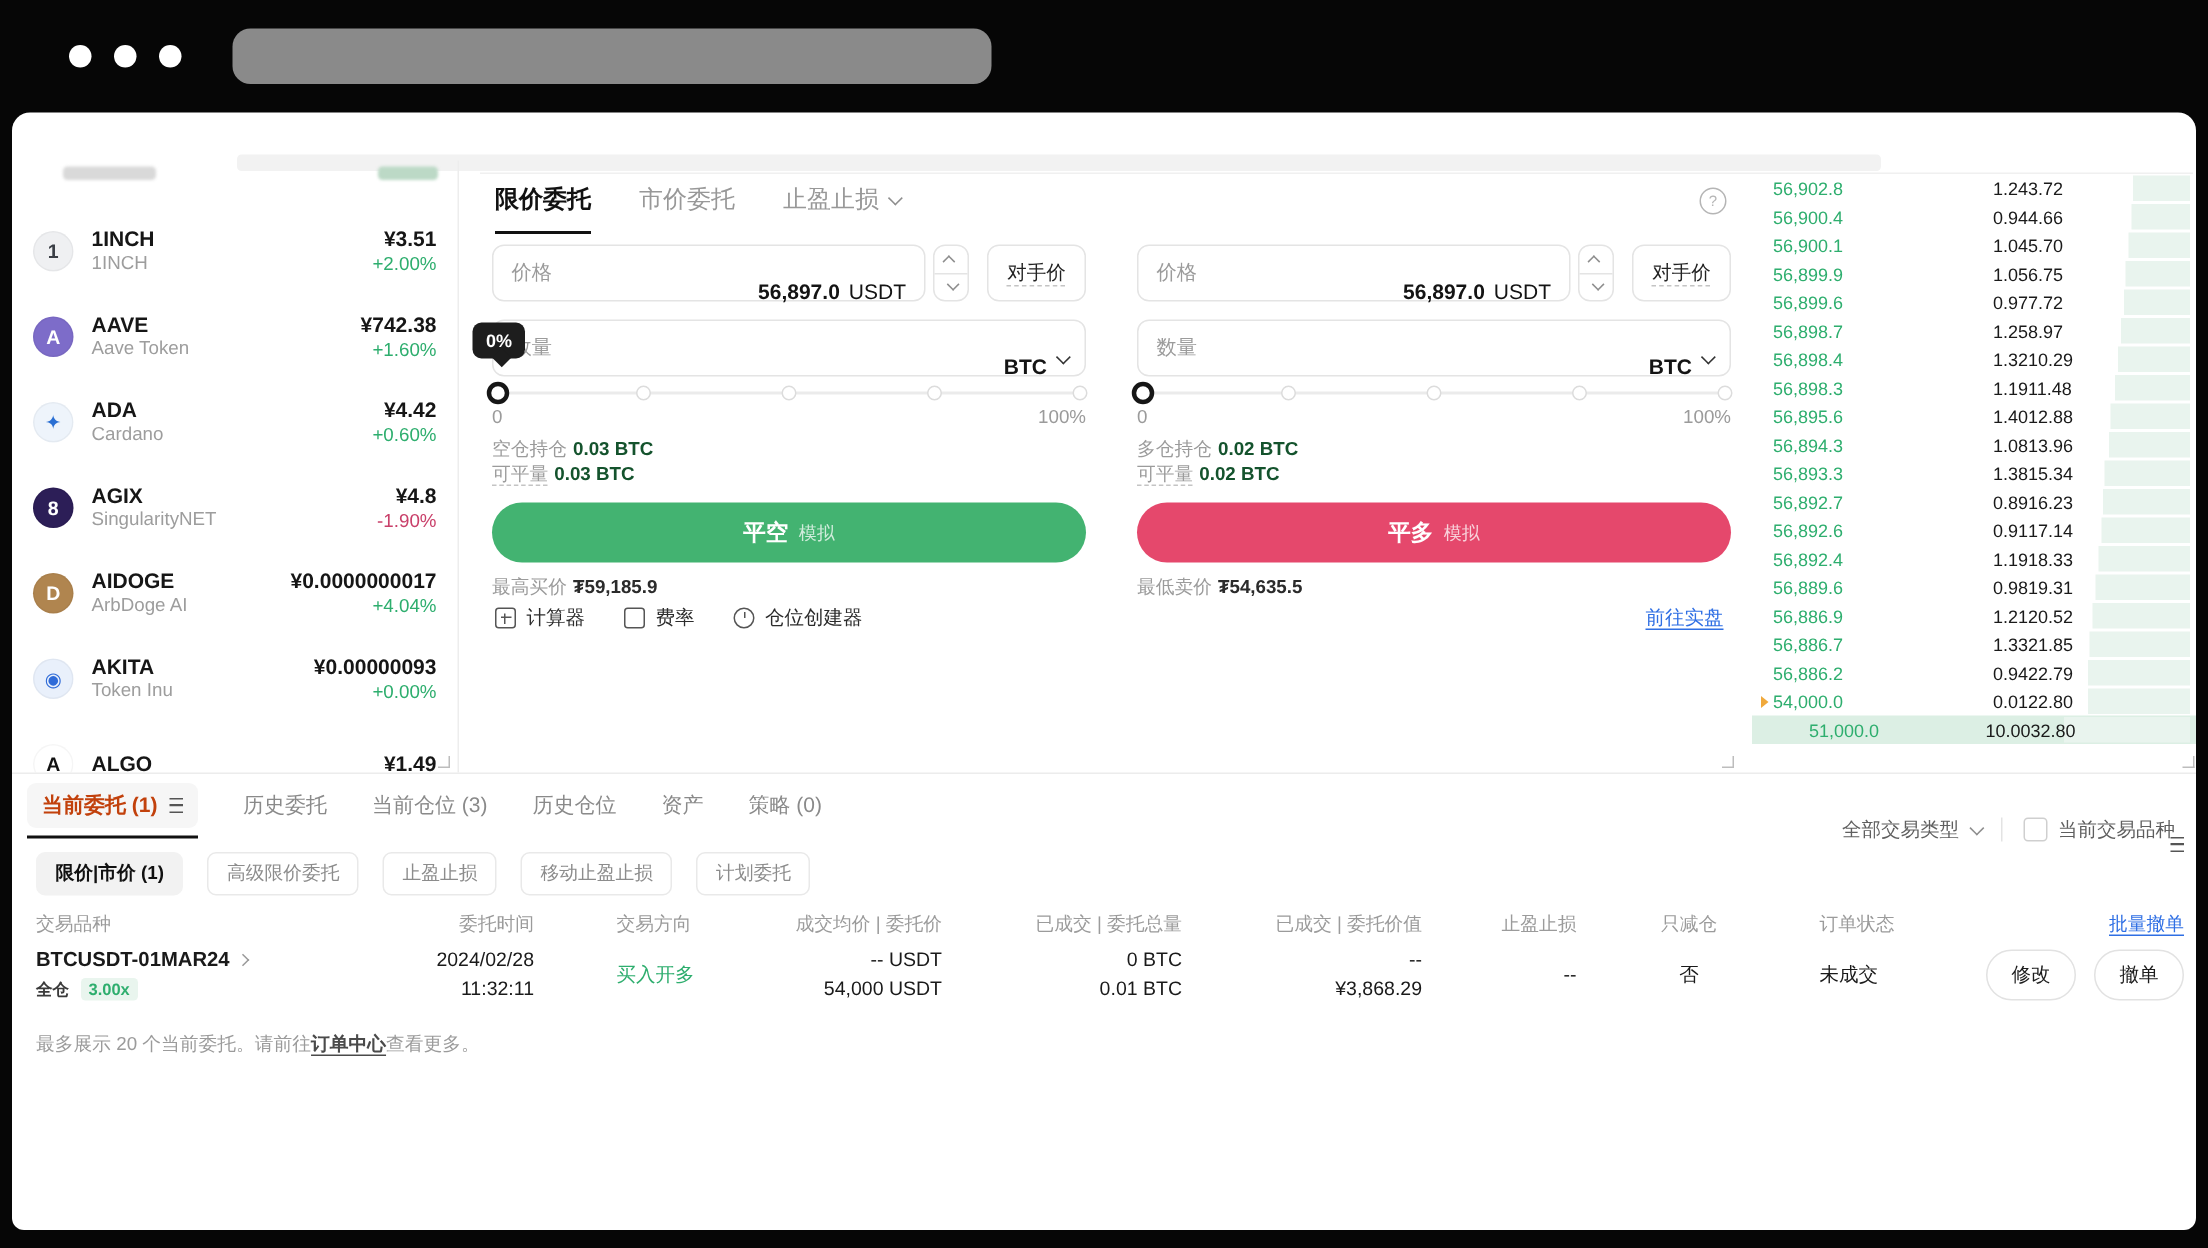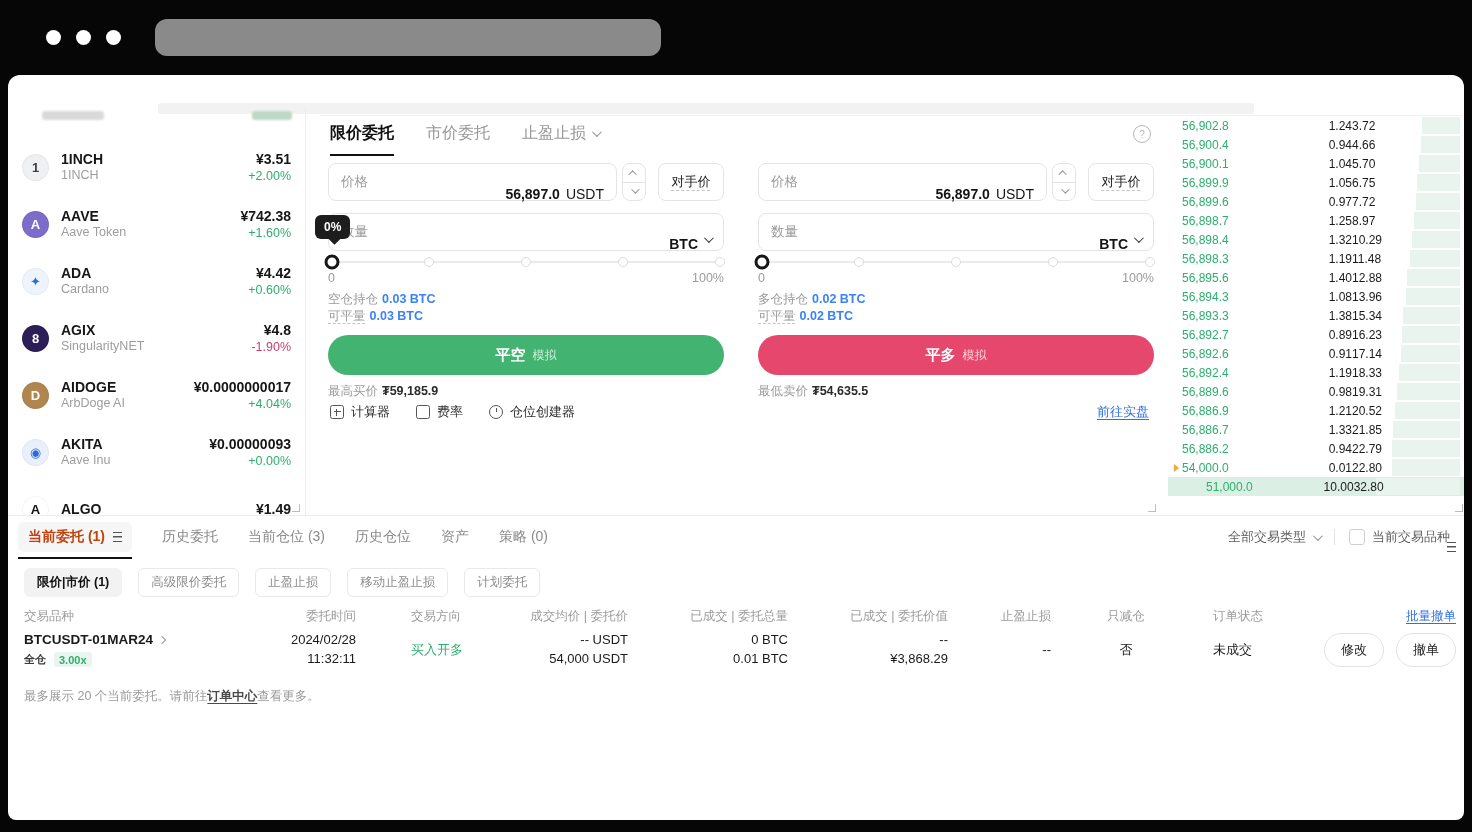--- a/index.html
+++ b/index.html
@@ -58,21 +58,21 @@
   .tooltip{position:absolute;left:-13px;top:52px;background:var(--tip);color:#fff;font-size:12px;font-weight:700;
     padding:5px 9px;border-radius:6px;z-index:6;}
   .tooltip::after{content:'';position:absolute;left:15px;bottom:-4px;width:9px;height:9px;background:var(--tip);transform:rotate(45deg);}
   .slider{position:absolute;left:4px;right:4px;top:94px;height:10px;}
   .slider .track{position:absolute;left:0;right:0;top:50%;height:2px;background:#ebebeb;transform:translateY(-50%);}
   .slider .dot{position:absolute;top:50%;width:8px;height:8px;background:#fff;border:1.4px solid #dcdcdc;border-radius:50%;transform:translate(-50%,-50%);}
   .slider .handle{position:absolute;top:50%;width:9px;height:9px;background:#fff;border:3.2px solid #161616;border-radius:50%;transform:translate(-50%,-50%);cursor:grab;z-index:3;}
   .range-labels{position:absolute;left:0;right:0;top:108px;display:flex;justify-content:space-between;font-size:12.5px;color:#9b9b9b;}
   .pos-line{position:absolute;left:0;top:128px;font-size:12.5px;color:#9b9b9b;}
   .pos-line.second{top:145px;}
-  .pos-line b{color:#3b82f6;font-weight:700;margin-left:4px;}
+  .pos-line b{color:#14532d;font-weight:700;margin-left:4px;}
   .dashu{text-decoration:underline dashed #c4c4c4 1px;text-underline-offset:3px;}
   .submit{position:absolute;left:0;right:0;top:172px;height:40px;border:none;border-radius:21px;cursor:pointer;
     color:#fff;font-size:15px;font-weight:700;font-family:inherit;display:flex;align-items:center;justify-content:center;gap:7px;}
   .submit.green{background:var(--green-btn);} .submit.red{background:var(--red-btn);}
   .submit .sim{font-size:12px;font-weight:400;opacity:.75;}
   .best{position:absolute;left:0;top:220px;font-size:12.5px;color:#9b9b9b;}
   .best b{color:#2b2b2b;font-weight:600;margin-left:4px;}
   .tools{position:absolute;left:10px;top:288px;display:flex;gap:26px;align-items:center;}
   .tool{display:flex;align-items:center;gap:7px;font-size:13px;color:#2c2c2c;cursor:pointer;}
   .t-ic{width:12px;height:12px;border:1.2px solid #555;display:inline-flex;align-items:center;justify-content:center;}
@@ -93,21 +93,21 @@
   .ob-cum b{position:relative;z-index:1;font-weight:400;color:#1a1a1a;}
   .corner{position:absolute;width:7px;height:7px;border-right:1.5px solid #bdbdbd;border-bottom:1.5px solid #bdbdbd;}
   
   .bottom{position:absolute;left:0;right:0;top:440px;bottom:0;border-top:1px solid #ececec;}
   .btabs{position:absolute;left:10px;top:6px;display:flex;align-items:center;gap:30px;}
   .btab{font-size:14px;color:#8a8a8a;cursor:pointer;position:relative;padding:6px 0;display:flex;align-items:center;gap:8px;}
   .btab.act{color:#c2410c;font-weight:700;background:#f6f6f6;border-radius:6px;padding:6px 10px;}
   .btab.act::after{content:'';position:absolute;left:0;right:0;bottom:-7px;height:2.5px;background:#111;}
   .bars{display:inline-block;width:9px;height:8px;border-top:1.5px solid #555;border-bottom:1.5px solid #555;
     background:linear-gradient(#555,#555) 50% 50%/9px 1.5px no-repeat;}
-  .bctrl{position:absolute;right:14px;top:12px;display:flex;align-items:center;gap:14px;font-size:13px;color:#5f5f5f;}
+  .bctrl{position:absolute;right:14px;top:28px;display:flex;align-items:center;gap:14px;font-size:13px;color:#5f5f5f;}
   .bctrl .sep{width:1px;height:16px;background:#e3e3e3;}
   .cbx{width:14px;height:14px;border:1.4px solid #cfcfcf;border-radius:3px;background:#fff;display:inline-block;cursor:pointer;}
   .cklabel{display:flex;align-items:center;gap:7px;cursor:pointer;}
   .cut-ic{position:absolute;right:-6px;top:14px;}
   .subtabs{position:absolute;left:16px;top:52px;display:flex;gap:16px;}
   .stab{font-size:12.5px;color:#8c8c8c;border:1px solid #e9e9e9;border-radius:6px;padding:5px 12px;cursor:pointer;background:#fff;}
   .stab.act{background:#f2f2f2;border-color:#f2f2f2;color:#111;font-weight:700;}
   .tgrid{display:grid;grid-template-columns:240px 92px 138px 134px 160px 160px 103px 150px 120px 1fr;align-items:center;}
   .thead{position:absolute;left:16px;right:8px;top:92px;font-size:12.5px;color:#9b9b9b;}
   .thead>*:nth-child(2),.thead>*:nth-child(4),.thead>*:nth-child(5),.thead>*:nth-child(6),.thead>*:nth-child(7){justify-self:end;text-align:right;}
@@ -204,21 +204,21 @@
     </span>
     <span class="c-rt">
       <div class="c-price">¥0.0000000017</div>
       <div class="c-chg up">+4.04%</div>
     </span>
   </div>
         <div class="coin">
     <span class="c-ic" style="background: rgb(233, 240, 251); color: rgb(47, 107, 216);">◉</span>
     <span class="c-tx">
       <div class="c-sym">AKITA</div>
-      <div class="c-name">Aave Inu</div>
+      <div class="c-name">Token Inu</div>
     </span>
     <span class="c-rt">
       <div class="c-price">¥0.00000093</div>
       <div class="c-chg up">+0.00%</div>
     </span>
   </div>
         <div class="coin">
     <span class="c-ic" style="background: rgb(255, 255, 255); color: rgb(17, 17, 17);">A</span>
     <span class="c-tx">
       <div class="c-sym">ALGO</div>

